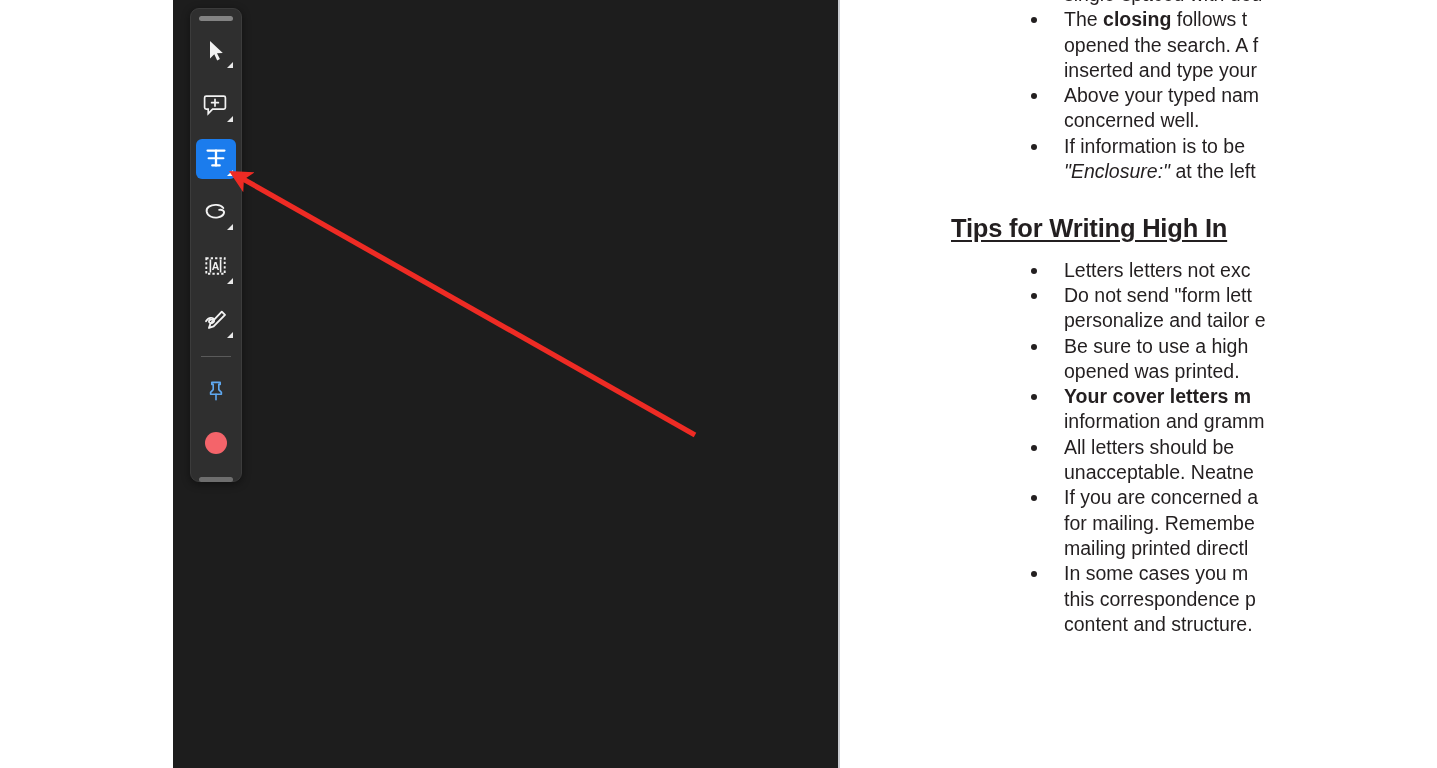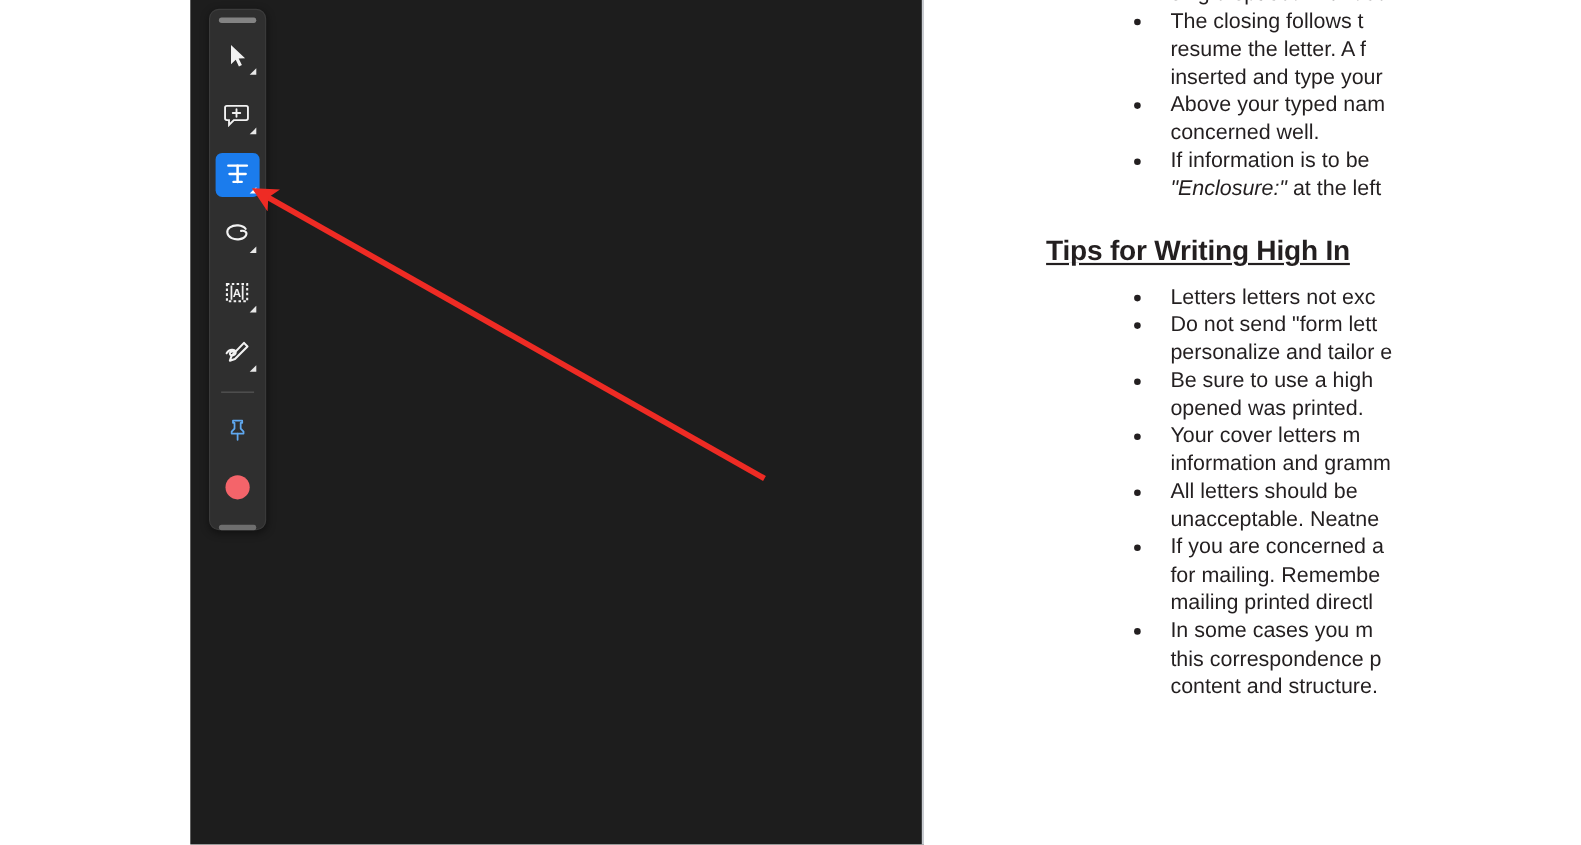--- a/index.html
+++ b/index.html
@@ -76,21 +76,21 @@
     margin: 33px 0 17px 0;
     letter-spacing: -0.2px;
     white-space: nowrap;
   }
 
   .doc-para {
     margin: 23px 0 0 0;
     text-align: justify;
   }
 
-  .doc-strong { font-weight: normal; }
+  .doc-strong { font-weight: bold; }
   .doc-em { font-style: italic; }
 
   
   .dark-panel {
     position: absolute;
     left: 173px;
     top: 0;
     width: 667px;
     height: 768px;
     background: #1d1d1d;
@@ -192,21 +192,21 @@
 <body>
 
 <div id="app">
 
   <div class="doc-page">
     <div class="doc-column">
 
       <ul class="doc-list" id="top-bullets">
           <li><span>single-spaced with dou</span></li>
           <li class="has-bullet"><span>The </span><span class="doc-strong">closing</span><span> follows t</span></li>
-          <li><span>resume the letter. A f</span></li>
+          <li><span>opened the search. A f</span></li>
           <li><span>inserted and type your </span></li>
           <li class="has-bullet"><span>Above your typed nam</span></li>
           <li><span>concerned well.</span></li>
           <li class="has-bullet"><span>If information is to be</span></li>
           <li><span class="doc-em">"Enclosure:"</span><span> at the left</span></li>
         </ul>
 
       <div class="doc-heading">Tips for Writing High In</div>
 
       <ul class="doc-list" id="tips-bullets">

